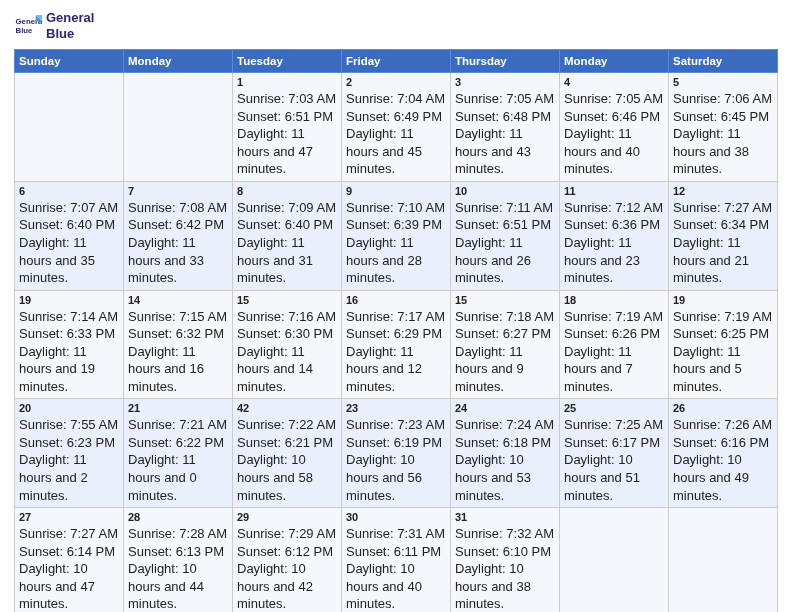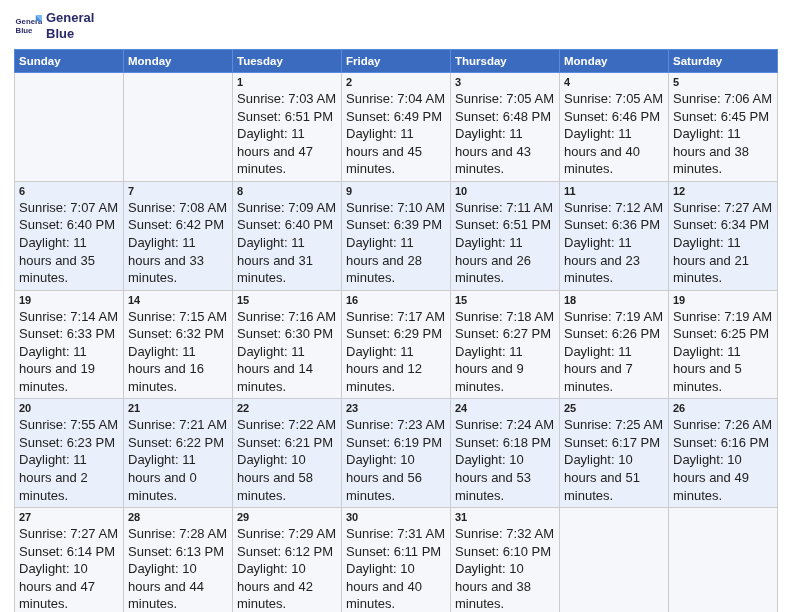--- a/index.html
+++ b/index.html
@@ -260,21 +260,21 @@
 Sunset: 6:23 PM
 Daylight: 11 hours and 2 minutes.</div>
           </td>
           <td>
             <span class="day-num">21</span>
             <div class="cell-info">Sunrise: 7:21 AM
 Sunset: 6:22 PM
 Daylight: 11 hours and 0 minutes.</div>
           </td>
           <td>
-            <span class="day-num">22</span>
+            <span class="day-num">42</span>
             <div class="cell-info">Sunrise: 7:22 AM
 Sunset: 6:21 PM
 Daylight: 10 hours and 58 minutes.</div>
           </td>
           <td>
             <span class="day-num">23</span>
             <div class="cell-info">Sunrise: 7:23 AM
 Sunset: 6:19 PM
 Daylight: 10 hours and 56 minutes.</div>
           </td>

